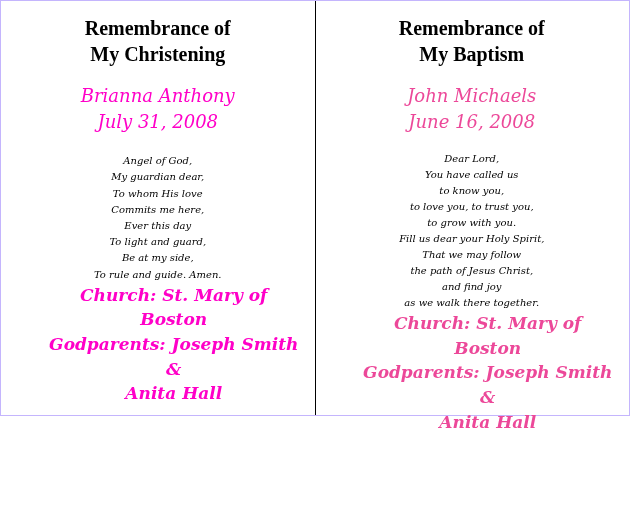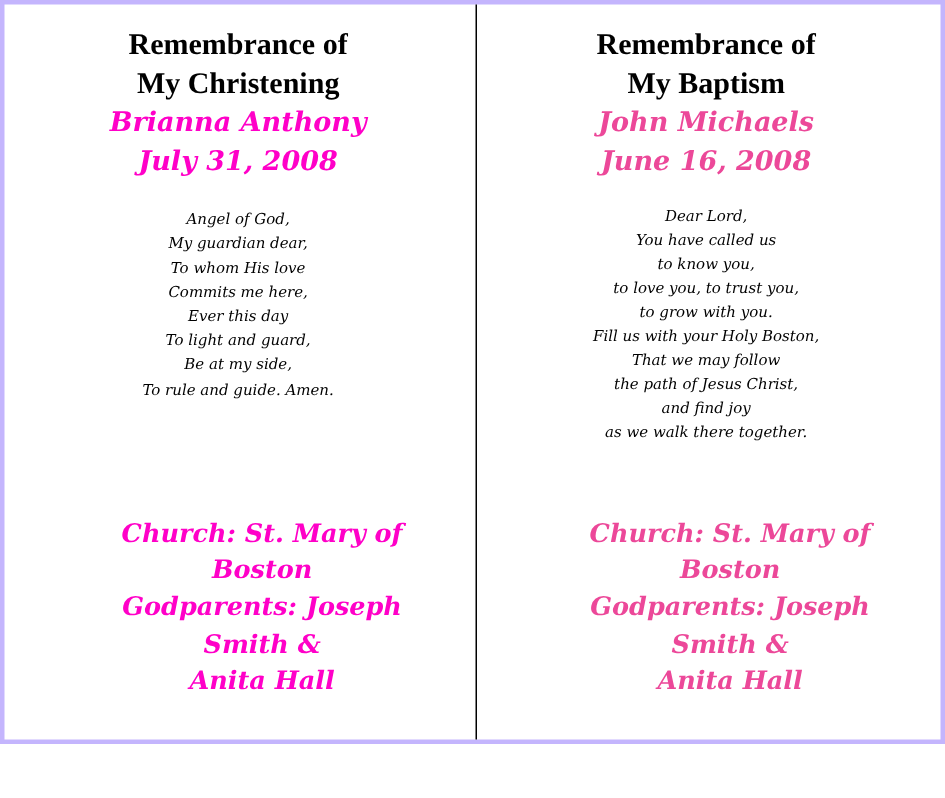--- a/index.html
+++ b/index.html
@@ -9,23 +9,23 @@
   }
   body {
     width: 630px;
     height: 532px;
     font-family: "Liberation Serif", serif;
     overflow: hidden;
   }
   .page {
     position: relative;
     width: 630px;
-    height: 496px;
+    height: 416px;
     box-sizing: border-box;
-    border: 3px solid #c4b5fd;
+    border: 1px solid #c4b5fd;
     background: #ffffff;
     display: flex;
   }
   .divider {
     position: absolute;
     left: 314px;
     top: 0;
     bottom: 0;
     width: 1px;
     background: #000000;
@@ -49,23 +49,24 @@
     line-height: 1.3;
     color: #000000;
     margin: 0;
   }
   .title .line2 {
     display: block;
   }
   .names {
     font-family: "DejaVu Serif", serif;
     font-style: italic;
-    font-weight: bold;
+    font-weight: normal;
     font-size: 18px;
     line-height: 1.45;
+    margin-top: 16px;
   }
   .names .line {
     display: block;
   }
   .poem {
     font-family: "DejaVu Serif", serif;
     font-style: italic;
     font-size: 10px;
     line-height: 1.62;
     color: #000000;
@@ -142,21 +143,21 @@
       <span class="line">John Michaels</span>
       <span class="line">June 16, 2008</span>
     </div>
 
     <div class="poem right">
       <span class="line">Dear Lord,</span>
       <span class="line">You have called us</span>
       <span class="line">to know you,</span>
       <span class="line">to love you, to trust you,</span>
       <span class="line">to grow with you.</span>
-      <span class="line">Fill us with your Holy Boston,</span>
+      <span class="line">Fill us dear your Holy Spirit,</span>
       <span class="line">That we may follow</span>
       <span class="line">the path of Jesus Christ,</span>
       <span class="line">and find joy</span>
       <span class="line">as we walk there together.</span>
     </div>
 
     <div class="footer blue">
       <span class="line">Church: St. Mary of Boston</span>
       <span class="line">Godparents: Joseph Smith &amp;</span>
       <span class="line">Anita Hall</span>

